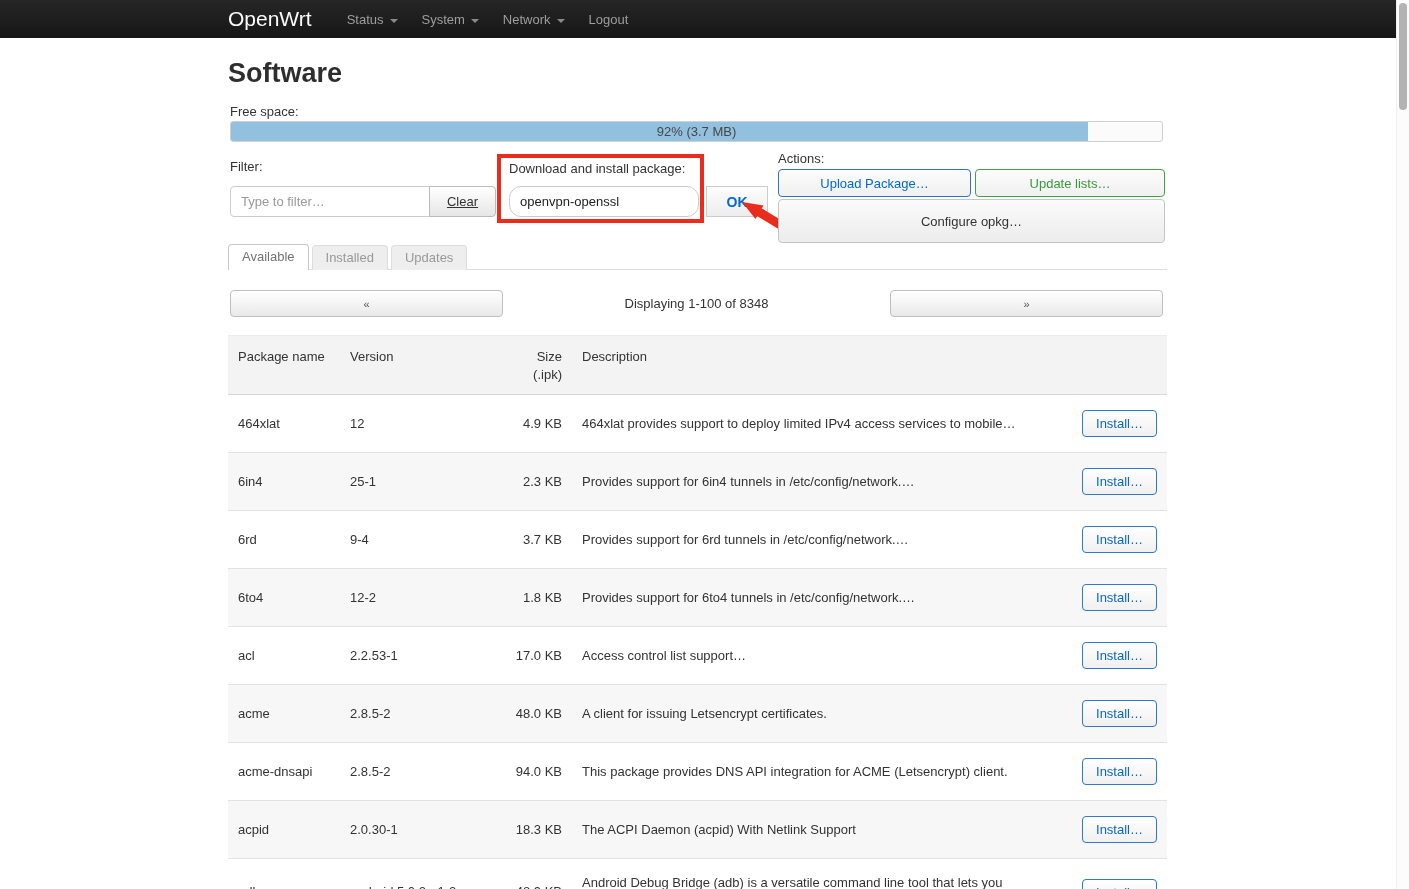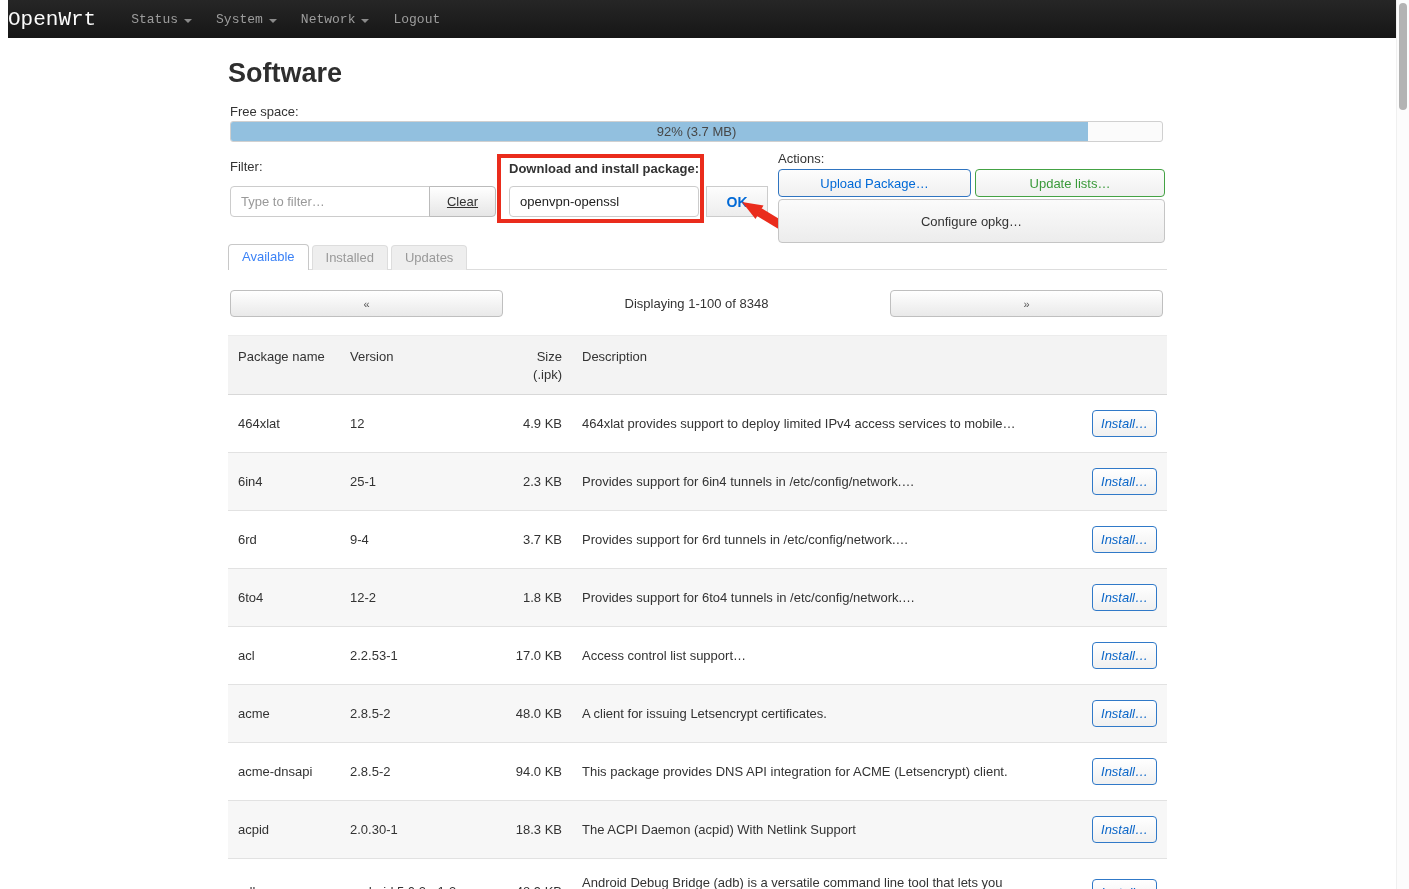--- a/index.html
+++ b/index.html
@@ -4,23 +4,23 @@
 <style>
   * { box-sizing: border-box; }
   html,body { margin:0; padding:0; }
   body {
     width:1409px; height:889px; overflow:hidden; position:relative;
     background:#ffffff; font-family:"Liberation Sans", sans-serif; color:#333;
   }
 
   
   .navbar {
-    position:absolute; left:8px; top:0; width:1396px; height:38px;
+    position:absolute; left:0; top:0; width:1396px; height:38px;
     background:linear-gradient(#262626,#161616);
-    display:flex; align-items:center; font-family:Liberation Mono, monospace;
+    display:flex; align-items:center; padding-left:228px;
   }
   .brand { color:#fbfbfb; font-size:21px; font-weight:400; margin-right:26px; cursor:pointer; }
   .nav-item {
     color:#9d9d9d; font-size:13px; padding:0 9px; margin-right:6px;
     display:inline-flex; align-items:center; gap:6px; cursor:pointer; text-decoration:none;
   }
   .caret {
     width:0; height:0; border-left:4px solid transparent;
     border-right:4px solid transparent; border-top:4px solid #8a8a8a; margin-top:2px;
   }
@@ -47,37 +47,37 @@
   .progress-fill { height:100%; background:#92c0df; }
   .progress-text {
     position:absolute; left:0; top:0; width:100%; height:100%;
     text-align:center; line-height:19px; font-size:13px; color:#474747;
   }
 
   
   .filter-label { position:absolute; left:2px; top:121px; font-size:13px; }
   .filter-row { position:absolute; left:2px; top:148px; display:flex; }
   .text-input {
-    height:31px; border:1px solid #ccc; border-radius:4px; padding:0 10px;
+    height:31px; border:1px solid #ccc; border-radius:12px; padding:0 10px;
     font-size:13px; font-family:"Liberation Sans", sans-serif; color:#222; outline:none;
   }
   .text-input::placeholder { color:#999; }
   .filter-input { width:200px; border-radius:4px 0 0 4px; }
   .btn {
     font-family:"Liberation Sans", sans-serif; font-size:13px; color:#333;
     background:linear-gradient(#ffffff,#e6e6e6); border:1px solid #bbb;
     border-radius:4px; cursor:pointer;text-decoration:underline;
   }
   .clear-btn { width:67px; height:31px; margin-left:-1px; border-radius:0 4px 4px 0; }
 
   .download-box {
     position:absolute; left:269px; top:116px; width:207px; height:69px;
     border:4px solid #ea2c1c; padding:3px 0 0 8px;
   }
-  .download-label { font-size:13px; white-space:nowrap;font-weight:bold; }
+  .download-label { font-size:13px; white-space:nowrap; }
   .download-input { width:190px; margin-top:10px; }
   .ok-btn {
     position:absolute; left:478px; top:148px; width:62px; height:31px;
     color:#0069d6; font-weight:bold; font-size:14px;
     background:linear-gradient(#fdfdfd,#ededed); border:1px solid #ccc;
   }
   .arrow-svg { position:absolute; left:511px; top:160px; }
 
   .actions-col { position:absolute; left:550px; top:113px; width:387px; }
   .actions-label { font-size:13px; margin-bottom:3px; }
@@ -91,21 +91,21 @@
 
   
   .tabs { position:absolute; left:0; top:206px; width:939px; height:26px; }
   .tabs::after { content:''; position:absolute; left:0; right:0; bottom:0; height:1px; background:#ddd; }
   .tab {
     position:relative; z-index:1; display:inline-block; height:25px; line-height:24px;
     padding:0 13px; margin-right:3px; font-size:13px; color:#999;
     background:#eee; border:1px solid #ddd; border-bottom:none;
     border-radius:4px 4px 0 0; cursor:pointer; vertical-align:bottom;
   }
-  .tab.active { background:#fff; color:#3b82f6; border-color:#c8c8c8; height:26px; }
+  .tab.active { background:#fff; color:#737373; border-color:#c8c8c8; height:26px; }
 
   
   .pager { position:absolute; left:2px; top:252px; width:933px; height:27px; }
   .pager-btn { position:absolute; top:0; width:273px; height:27px; font-size:11px; color:#555;
     background:linear-gradient(#ffffff,#e9e9e9); border:1px solid #bfbfbf; border-radius:4px; cursor:pointer; }
   .pager-prev { left:0; }
   .pager-next { right:0; }
   .pager-status { position:absolute; left:0; top:6px; width:100%; text-align:center; font-size:13px; color:#333; }
 
   
@@ -114,23 +114,23 @@
   thead th {
     background:#f3f3f3; text-align:left; font-weight:normal; padding:12px 10px 10px 10px;
     border-top:1px solid #ececec; border-bottom:1px solid #d8d8d8; vertical-align:top; line-height:18px;
   }
   th.h-size, td.c-size { text-align:right; }
   tbody td { padding:15px 10px; vertical-align:middle; line-height:18px; }
   tbody tr + tr td { border-top:1px solid #e2e2e2; }
   tbody tr.stripe { background:#f7f7f7; }
   td.c-act { text-align:right; }
   .install-btn {
-    width:65px; height:27px; border:1px solid #3079c8; border-radius:4px;
+    width:75px; height:27px; border:1px solid #3079c8; border-radius:4px;
     background:linear-gradient(#ffffff,#f0f0f0); color:#0b66c8; font-size:13px;
-    font-family:"Liberation Sans", sans-serif; cursor:pointer;font-style:italic;
+    font-family:"Liberation Sans", sans-serif; cursor:pointer;
   }
 </style>
 </head>
 <body>
 
 <nav class="navbar">
   <div class="brand">OpenWrt</div>
   <div class="nav-menu"><a class="nav-item">
         <span>Status</span>
         <span class="caret"></span>

